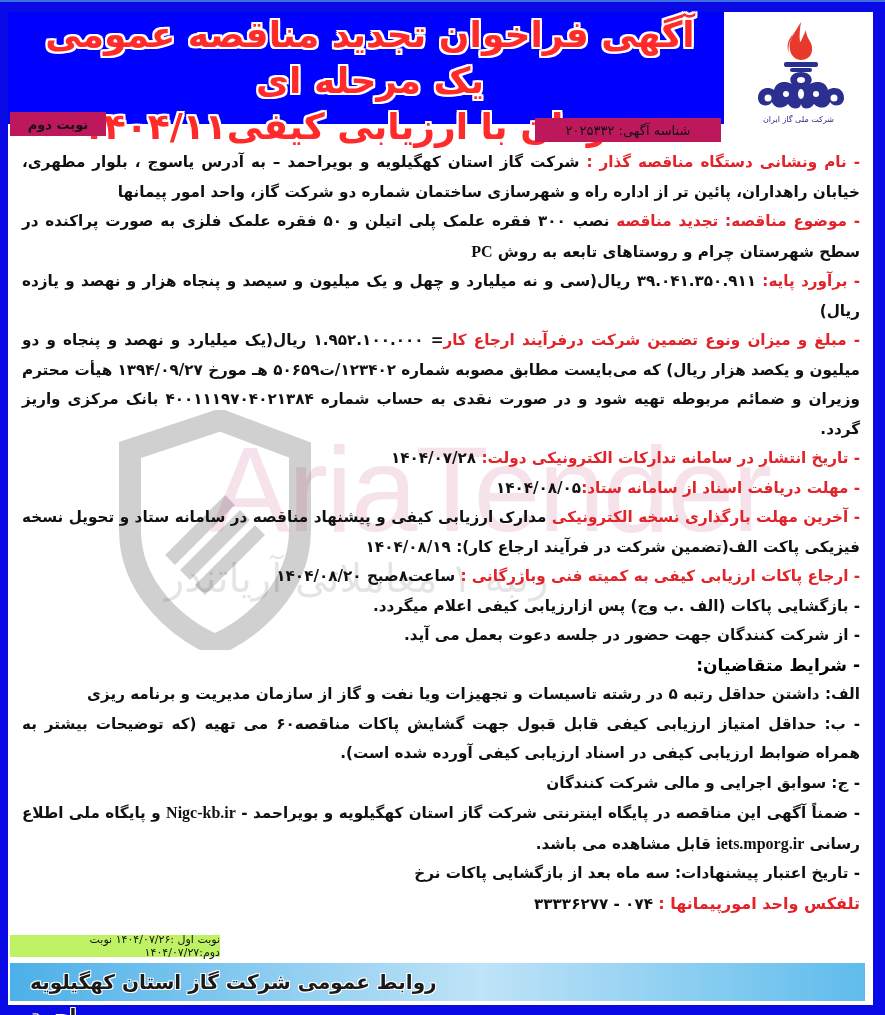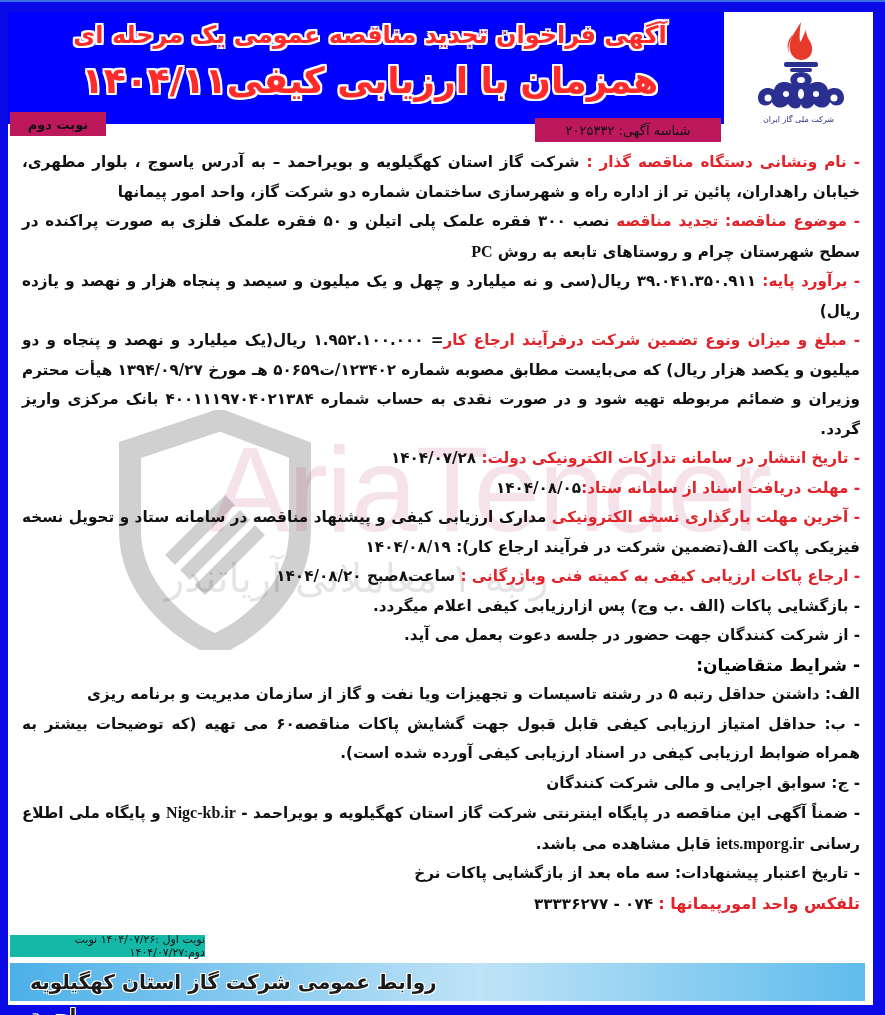--- a/index.html
+++ b/index.html
@@ -28,21 +28,21 @@
     .title {
       position: absolute; left: 20px; top: 12px; width: 700px;
       text-align: center; direction: rtl;
       color: #ff2b2b;
       font-family: "DejaVu Sans", sans-serif;
       font-weight: bold;
       line-height: 46px;
       text-shadow: 2px 2px 0 #ffffff, -2px -2px 0 #ffffff, 2px -2px 0 #ffffff, -2px 2px 0 #ffffff,
                    0 2px 0 #ffffff, 0 -2px 0 #ffffff, 2px 0 0 #ffffff, -2px 0 0 #ffffff;
     }
-    .title .line1 { display: block; font-size: 24px; }
+    .title .line1 { display: block; font-size: 36px; }
     .title .line2 { display: block; font-size: 36px; }
 
     .badge-yellow {
       position: absolute; background: #be185d; color: #111;
       font-size: 13px; font-weight: bold;
       display: flex; align-items: center; justify-content: center;
       direction: rtl;
     }
     .badge-round { left: 10px; top: 112px; width: 96px; height: 24px; }
     .badge-id { left: 535px; top: 118px; width: 186px; height: 24px; font-weight: normal; font-size: 13px; }
@@ -76,22 +76,22 @@
       font-family: "DejaVu Sans", sans-serif;
       font-size: 15.2px; font-weight: bold; line-height: 29.5px; color: #111;
     }
     .content p { margin: 0; }
     .content .red { color: #e2232a; }
     .content .heading { font-size: 17px; font-weight: bold; color: #000; }
     .content .latin { font-family: "Liberation Serif", serif; font-size: 16px; }
     .content .fax-label { color: #e2232a; font-size: 16px; }
 
     .rounds-bar {
-      position: absolute; left: 10px; top: 935px; width: 195px; height: 22px;
-      background: #14b8a6; font-size: 11px; color: #111;
+      position: absolute; left: 10px; top: 935px; width: 210px; height: 22px;
+      background: #bef264; font-size: 11px; color: #111;
       display: flex; align-items: center; justify-content: center; direction: rtl; padding-left: 39px;
     }
 
     .footer-bar {
       position: absolute; left: 10px; top: 963px; width: 855px; height: 38px;
       background: linear-gradient(to right, #4cb0e8 0%, #bfe3f7 55%, #5fbcec 100%);
     }
     .footer-text {
       position: absolute; left: 30px; top: 965px; width: 420px; height: 34px;
       font-size: 20px; font-weight: bold; color: #1a1a1a; direction: rtl; text-align: left;

